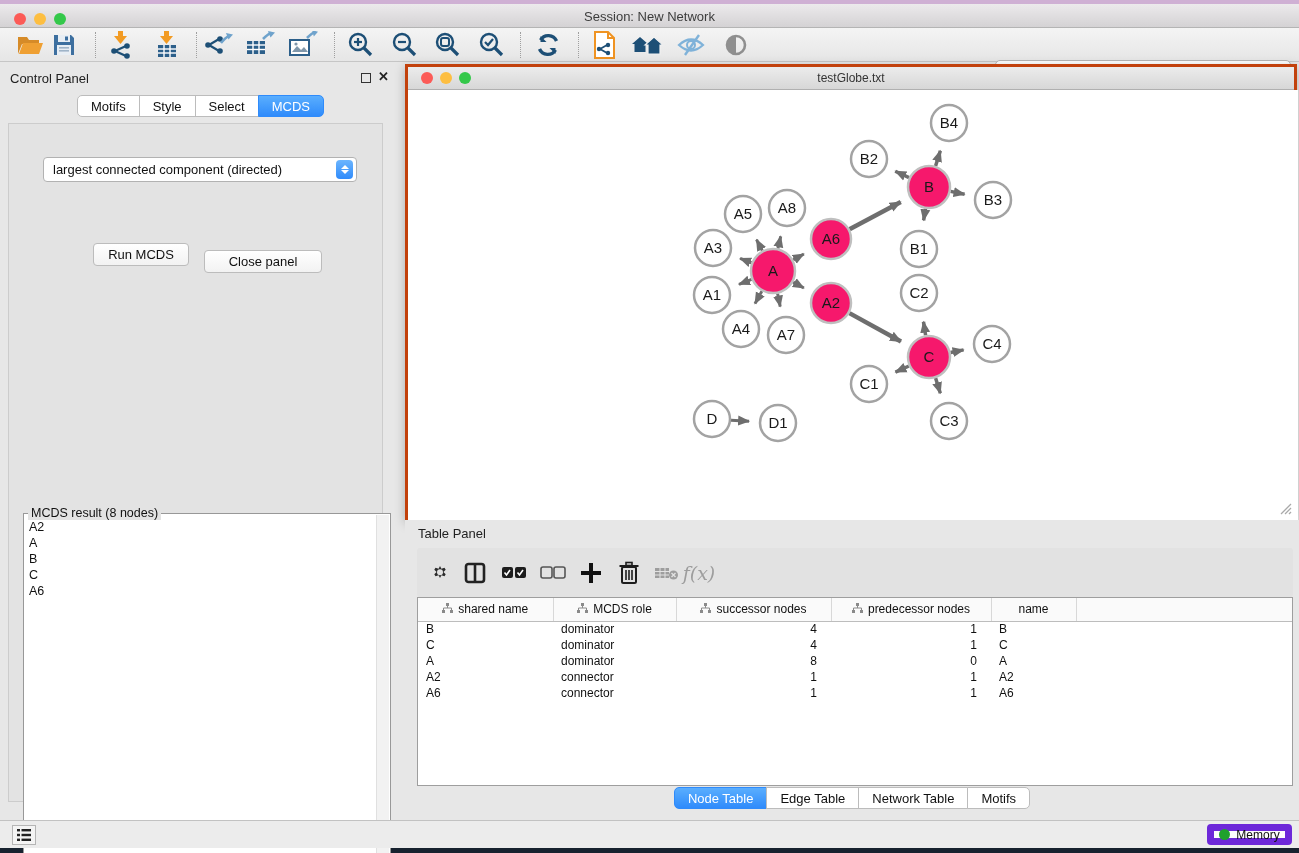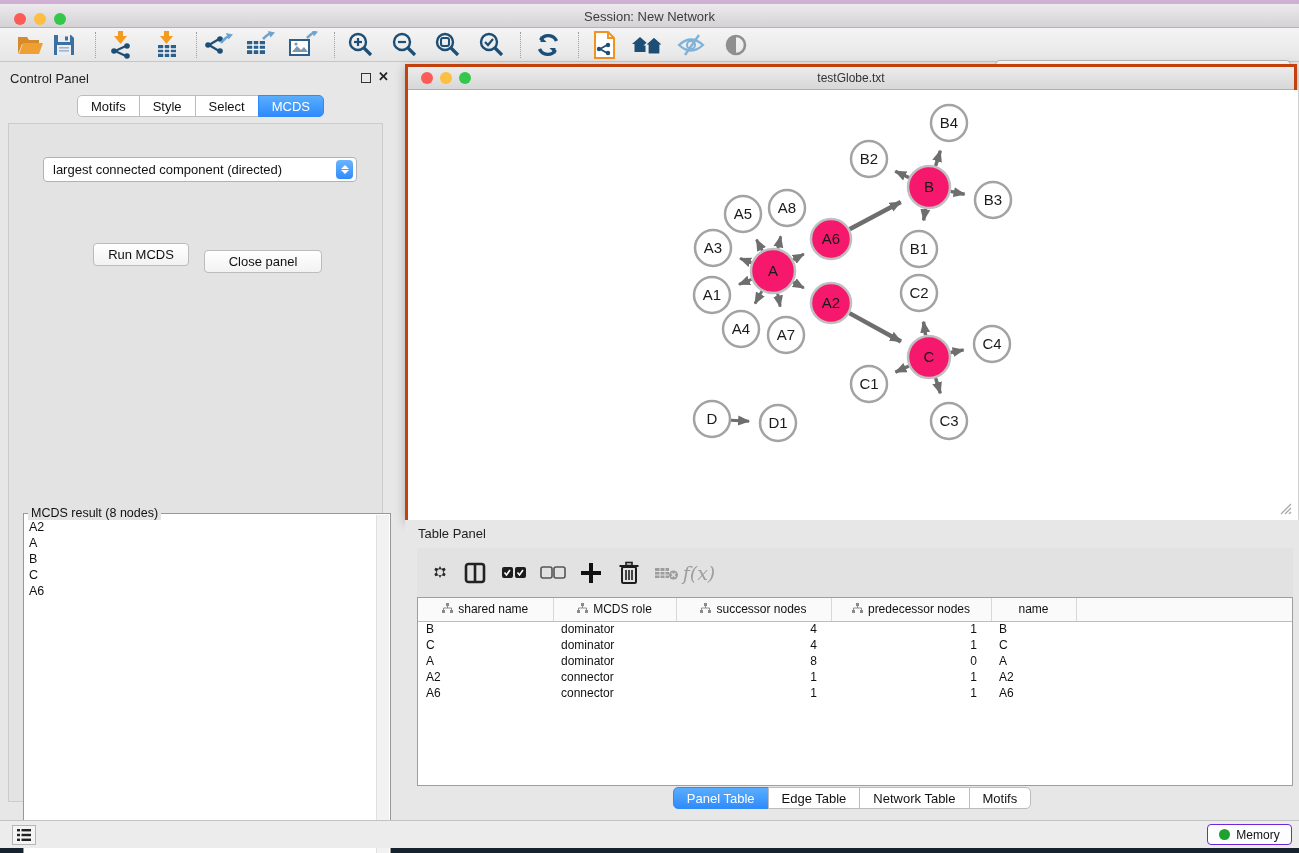--- a/index.html
+++ b/index.html
@@ -523,37 +523,37 @@
             <td class="num">1</td>
             <td class="num">1</td>
             <td>A6</td>
             <td></td>
           </tr>
       </tbody>
     </table>
   </div>
 
   <div id="table-tabs">
-    <div class="seg-tab first active">Panel Table</div>
+    <div class="seg-tab first active">Node Table</div>
     <div class="seg-tab">Edge Table</div>
     <div class="seg-tab">Network Table</div>
     <div class="seg-tab last">Motifs</div>
   </div>
 </div>
 
 <div class="abs" id="statusbar" style="left:0; top:820px; width:1299px; height:28px; background:#ececec; border-top:1px solid #c2c2c2;">
   <div class="abs" style="left:12px; top:4px; width:24px; height:20px; background:#f4f4f4; border:1px solid #b5b5b5; display:flex; align-items:center; justify-content:center;">
     <svg width="14" height="12" viewBox="0 0 14 12">
         <g fill="#222">
           <rect x="0" y="0" width="3" height="2.4"></rect>
           <rect x="4.5" y="0" width="9.5" height="2.4"></rect>
           <rect x="0" y="4.8" width="3" height="2.4"></rect>
           <rect x="4.5" y="4.8" width="9.5" height="2.4"></rect>
           <rect x="0" y="9.6" width="3" height="2.4"></rect>
           <rect x="4.5" y="9.6" width="9.5" height="2.4"></rect>
         </g>
       </svg>
   </div>
-  <div class="abs" style="left:1207px; top:3px; width:85px; height:21px; background:#fdfdfd; border:1px solid #6d28d9; border-radius:4px; display:flex; align-items:center; justify-content:center; gap:6px;">
+  <div class="abs" style="left:1207px; top:3px; width:85px; height:21px; background:#fdfdfd; border:7px solid #6d28d9; border-radius:4px; display:flex; align-items:center; justify-content:center; gap:6px;">
     <span style="width:11px; height:11px; border-radius:50%; background:#1fa12d; display:inline-block;"></span>
     <span style="font-size:12px; color:#111;">Memory</span>
   </div>
 </div>
 
 </body></html>

